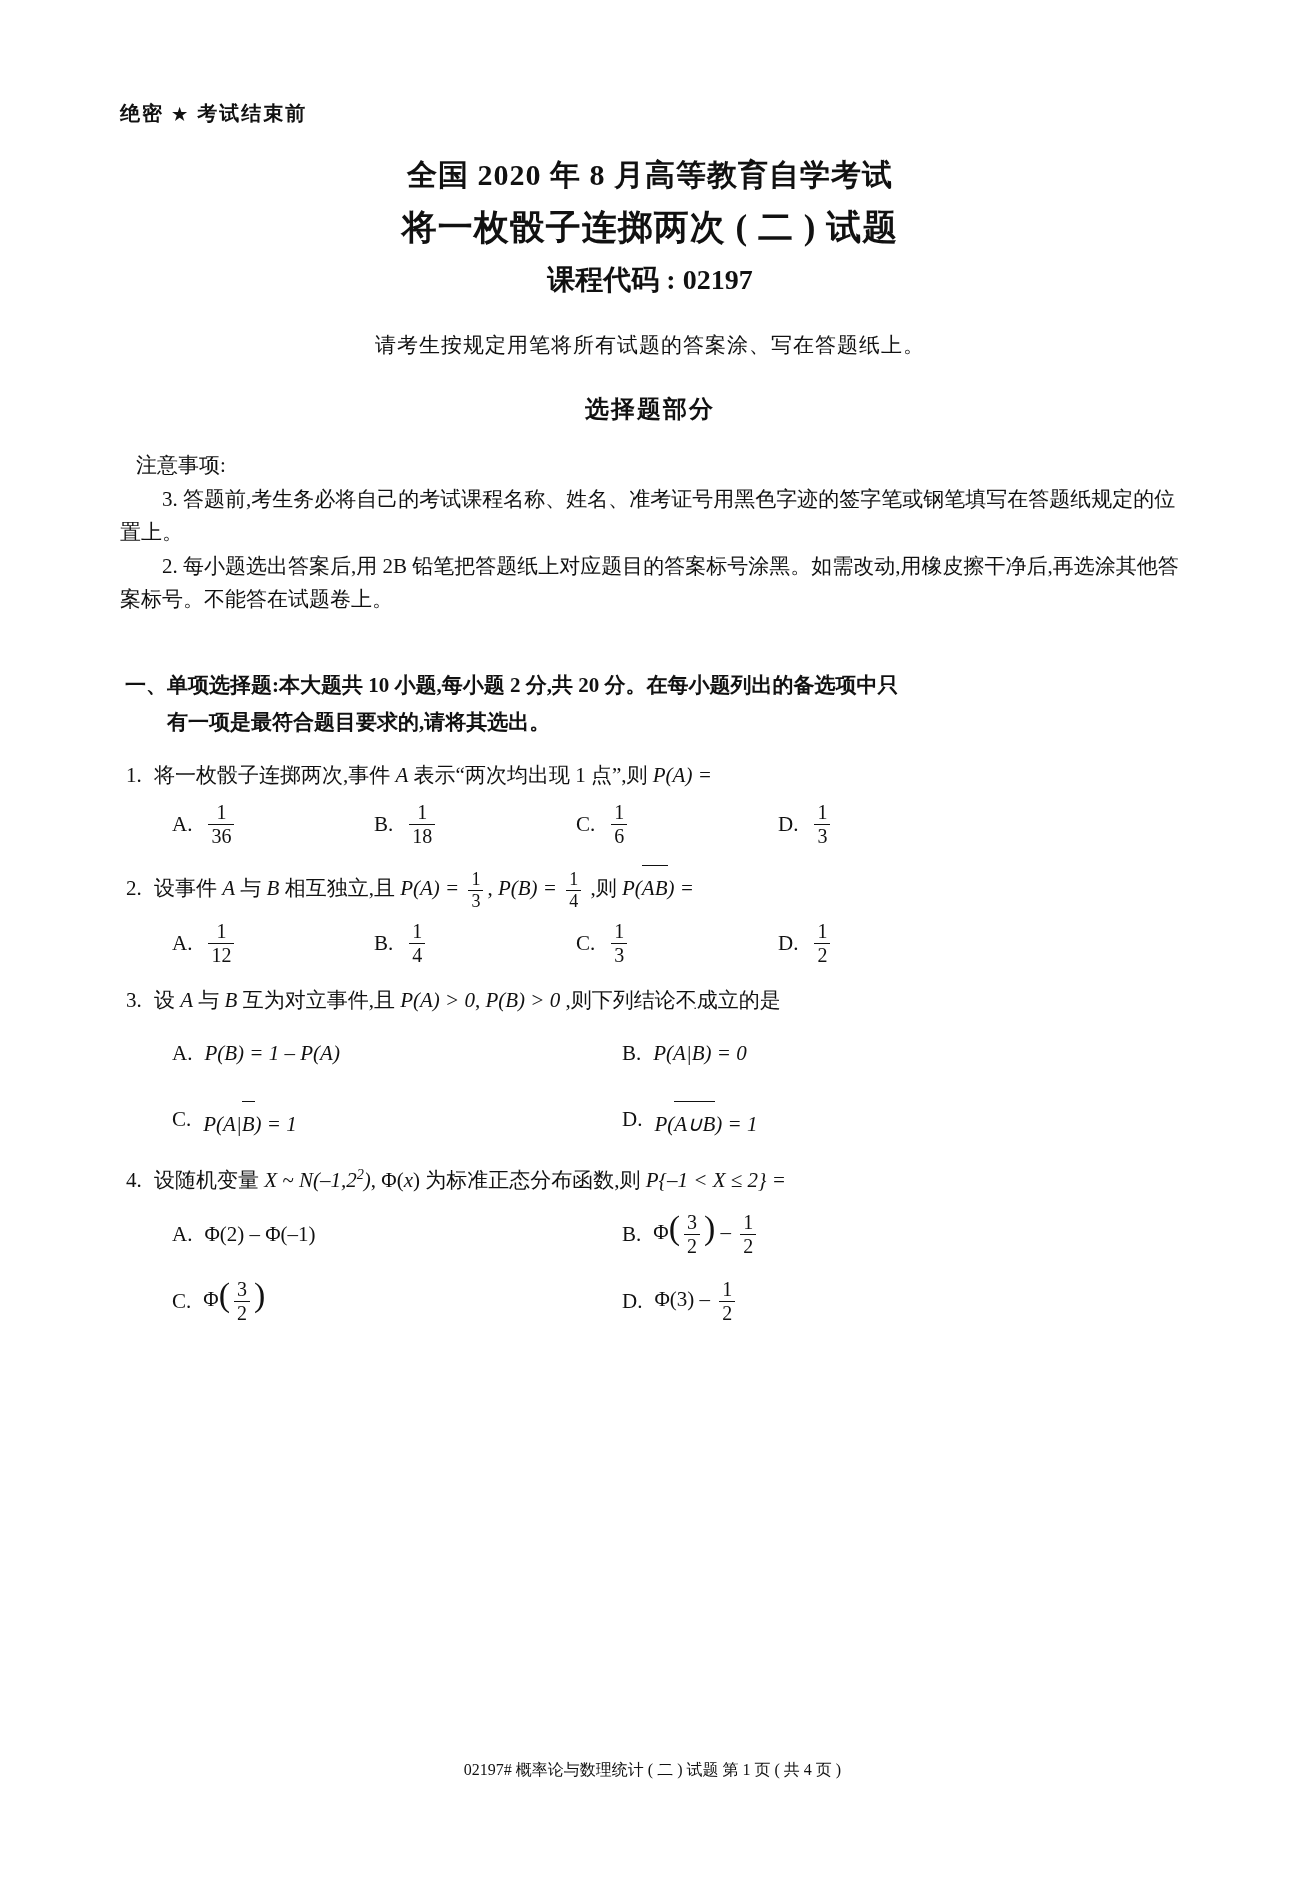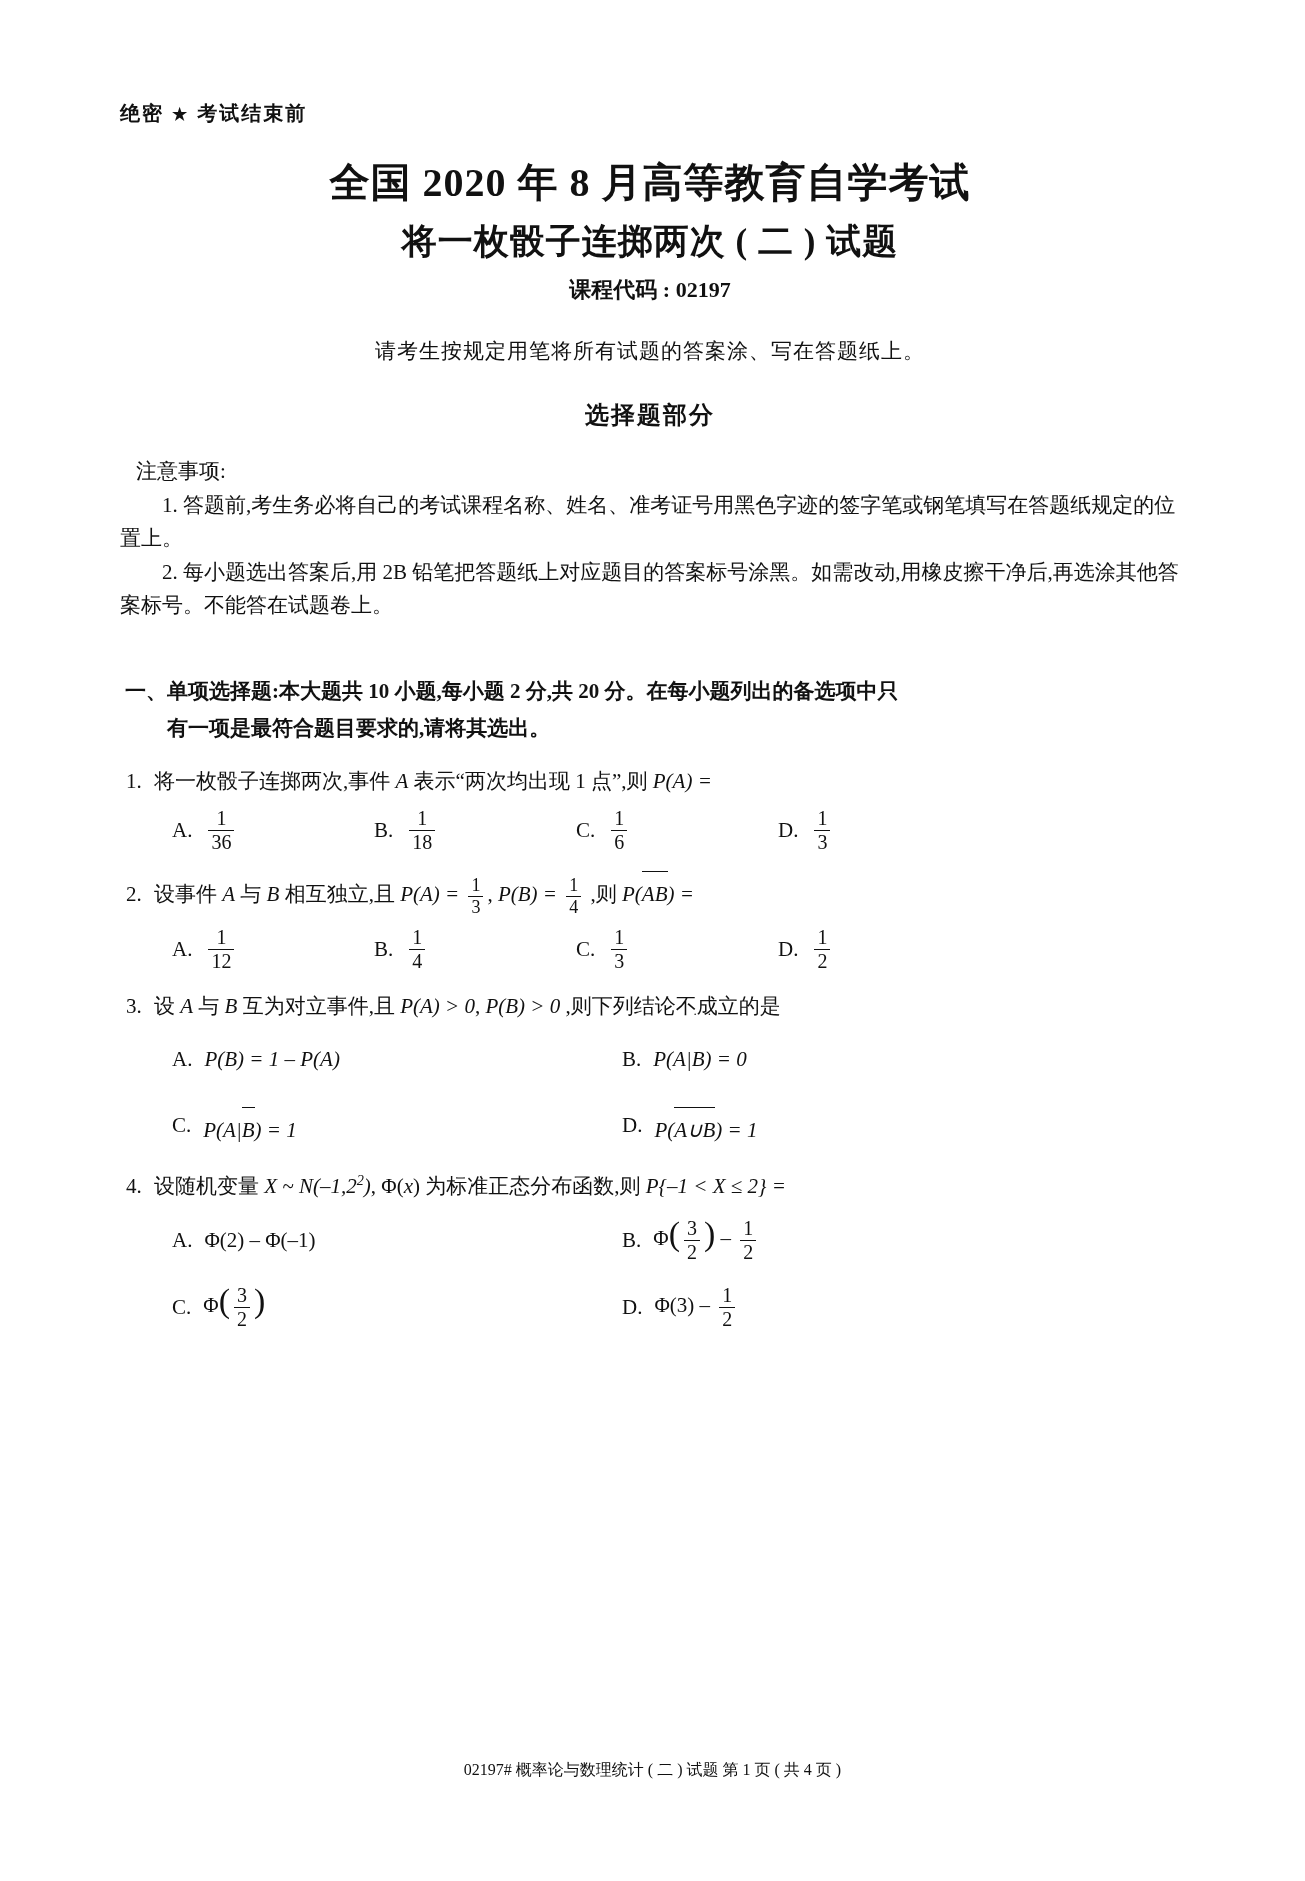--- a/index.html
+++ b/index.html
@@ -33,35 +33,35 @@
   .secret-line {
     font-size: 20px;
     font-weight: bold;
     letter-spacing: 2px;
     margin-bottom: 28px;
   }
   .secret-line .star { font-size: 17px; padding: 0 8px; }
 
   .title-1 {
     text-align: center;
-    font-size: 40px;
+    font-size: 30px;
     font-weight: bold;
     letter-spacing: 1px;
     margin: 0 0 8px 0;
   }
   .title-2 {
     text-align: center;
     font-size: 35px;
     font-weight: bold;
     letter-spacing: 1px;
     margin: 0 0 10px 0;
   }
   .title-3 {
     text-align: center;
-    font-size: 22px;
+    font-size: 28px;
     font-weight: bold;
     margin: 0 0 32px 0;
   }
   .notice-top {
     text-align: center;
     font-size: 21px;
     margin: 0 0 34px 0;
     letter-spacing: 1px;
   }
   .section-title {
@@ -166,21 +166,21 @@
 
     <div class="title-1">全国 2020 年 8 月高等教育自学考试</div>
     <div class="title-2">将一枚骰子连掷两次 ( 二 ) 试题</div>
     <div class="title-3">课程代码 : 02197</div>
 
     <div class="notice-top">请考生按规定用笔将所有试题的答案涂、写在答题纸上。</div>
 
     <div class="section-title">选择题部分</div>
 
     <div class="notes-head">注意事项:</div>
-    <div class="note-item">1. 答题前,考生务必将自己的考试课程名称、姓名、准考证号用黑色字迹的签字笔或钢笔填写在答题纸规定的位置上。</div>
+    <div class="note-item">3. 答题前,考生务必将自己的考试课程名称、姓名、准考证号用黑色字迹的签字笔或钢笔填写在答题纸规定的位置上。</div>
     <div class="note-item">2. 每小题选出答案后,用 2B 铅笔把答题纸上对应题目的答案标号涂黑。如需改动,用橡皮擦干净后,再选涂其他答案标号。不能答在试题卷上。</div>
 
     <div class="big-q">
       <span>一、单项选择题:本大题共 10 小题,每小题 2 分,共 20 分。在每小题列出的备选项中只</span>
       <span class="indent2">有一项是最符合题目要求的,请将其选出。</span>
     </div>
 
     <div class="q">
       <span class="q-num">1.</span><span>将一枚骰子连掷两次,事件</span>
       <i>A</i>

